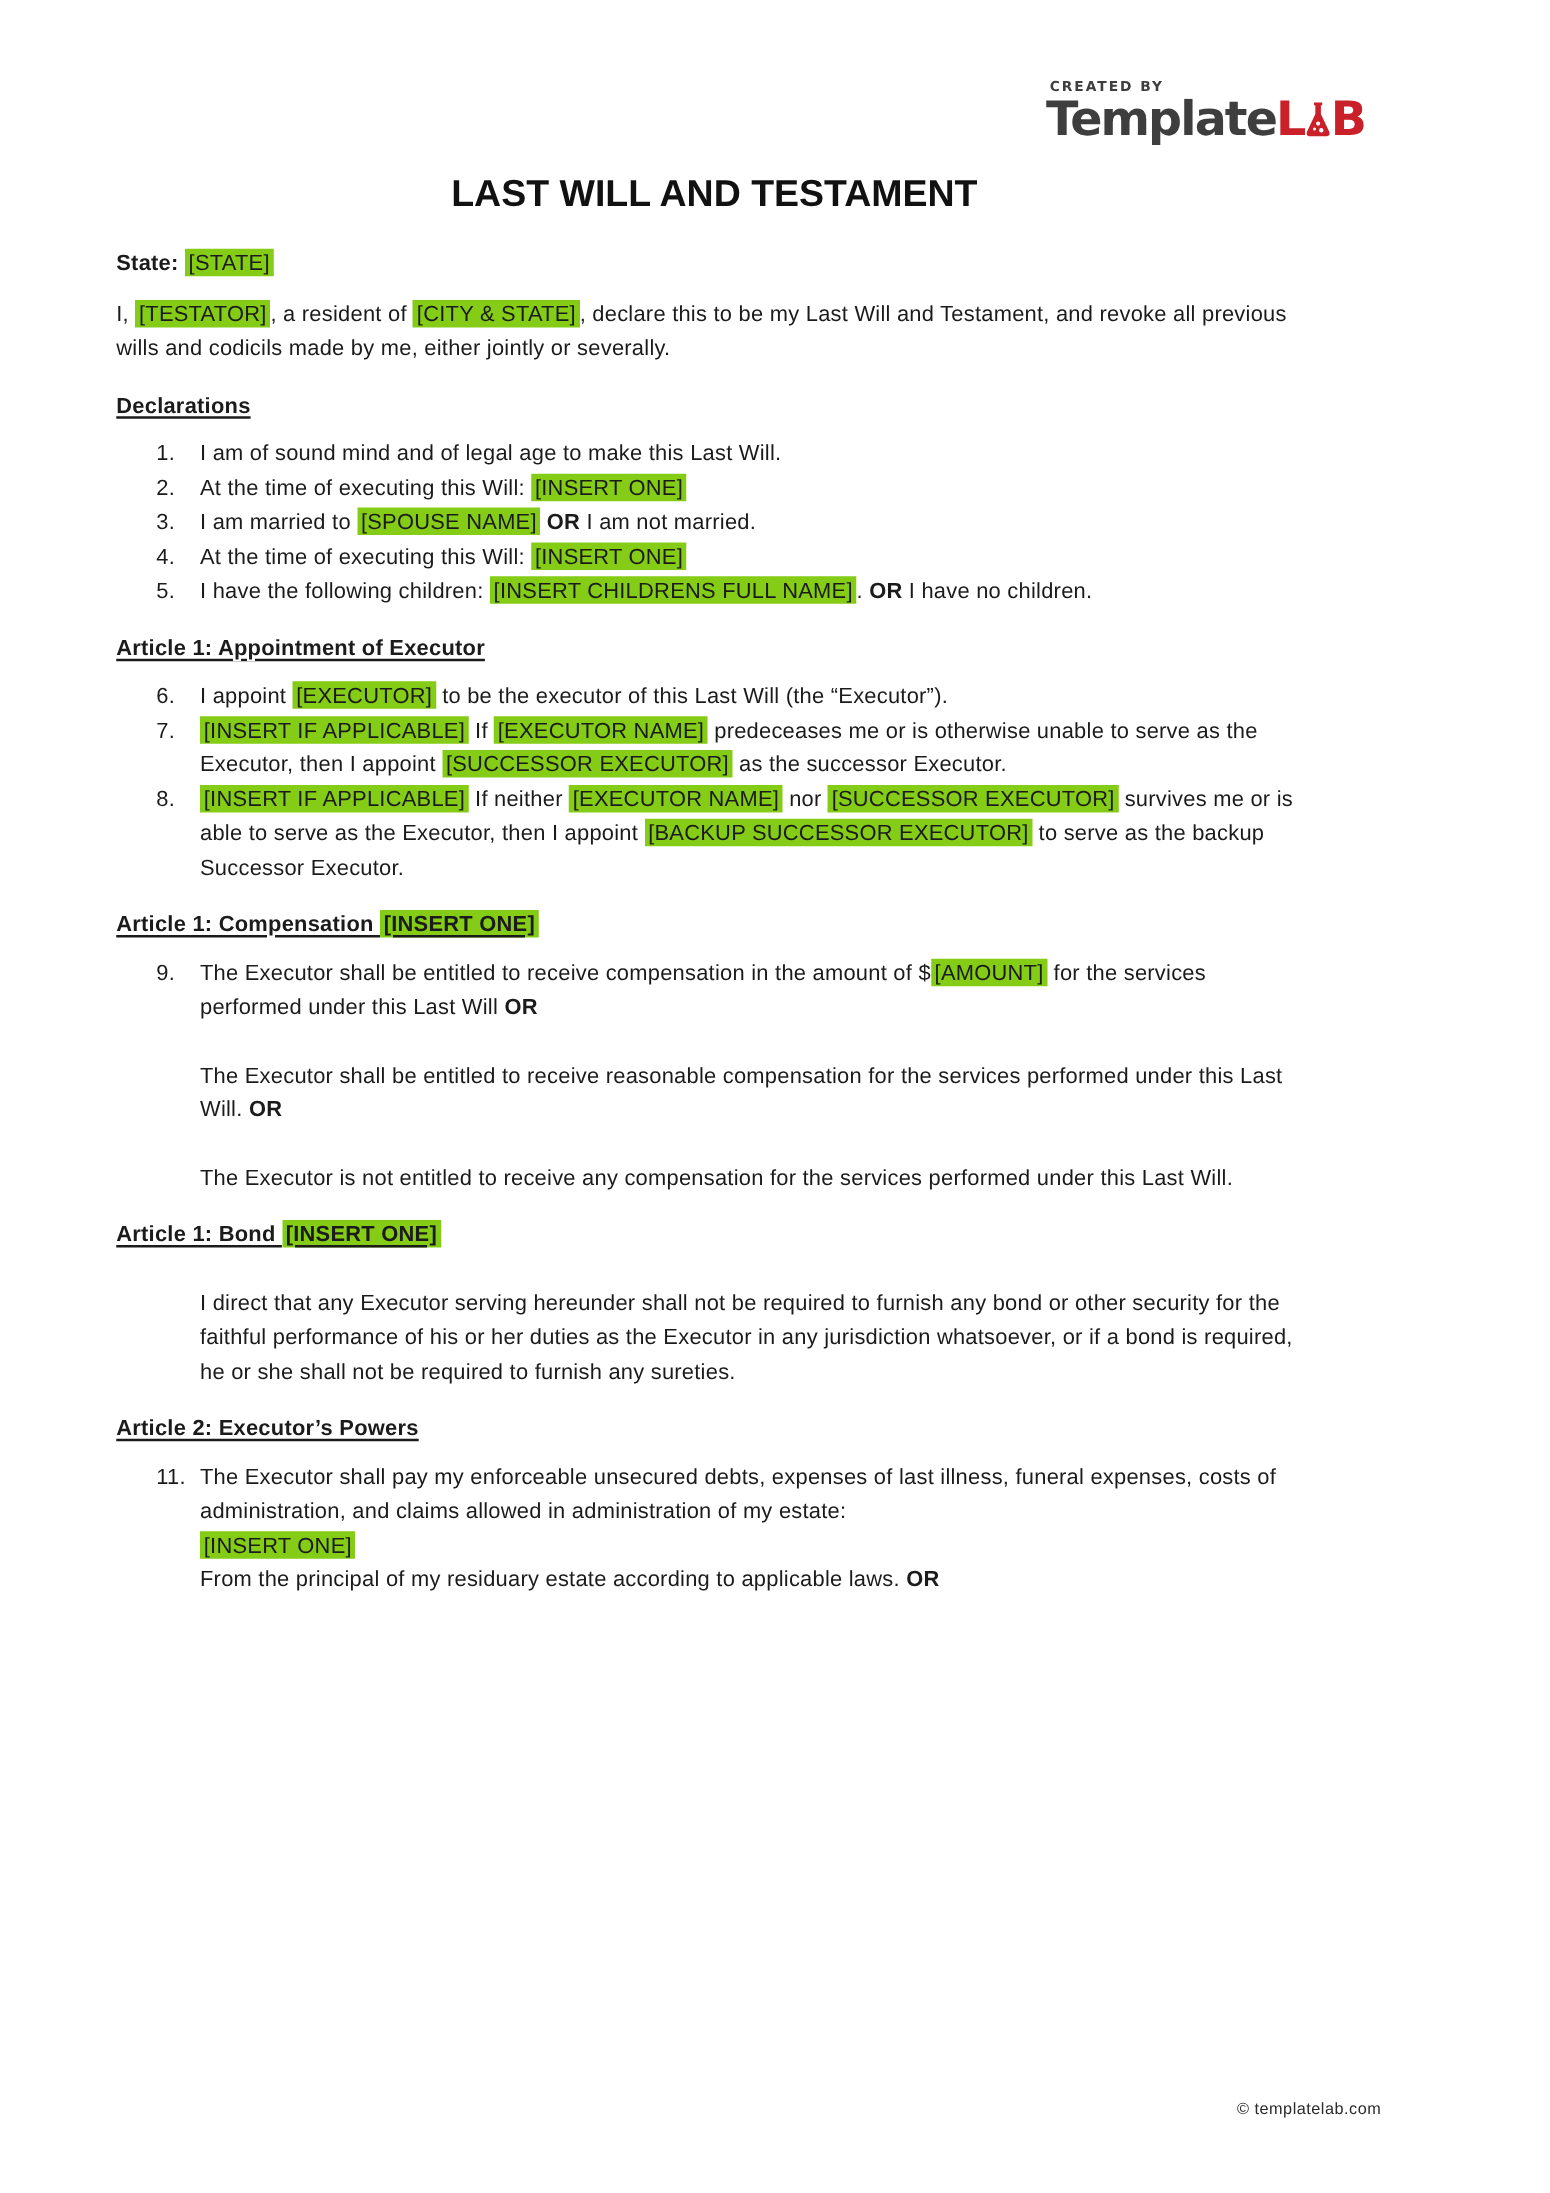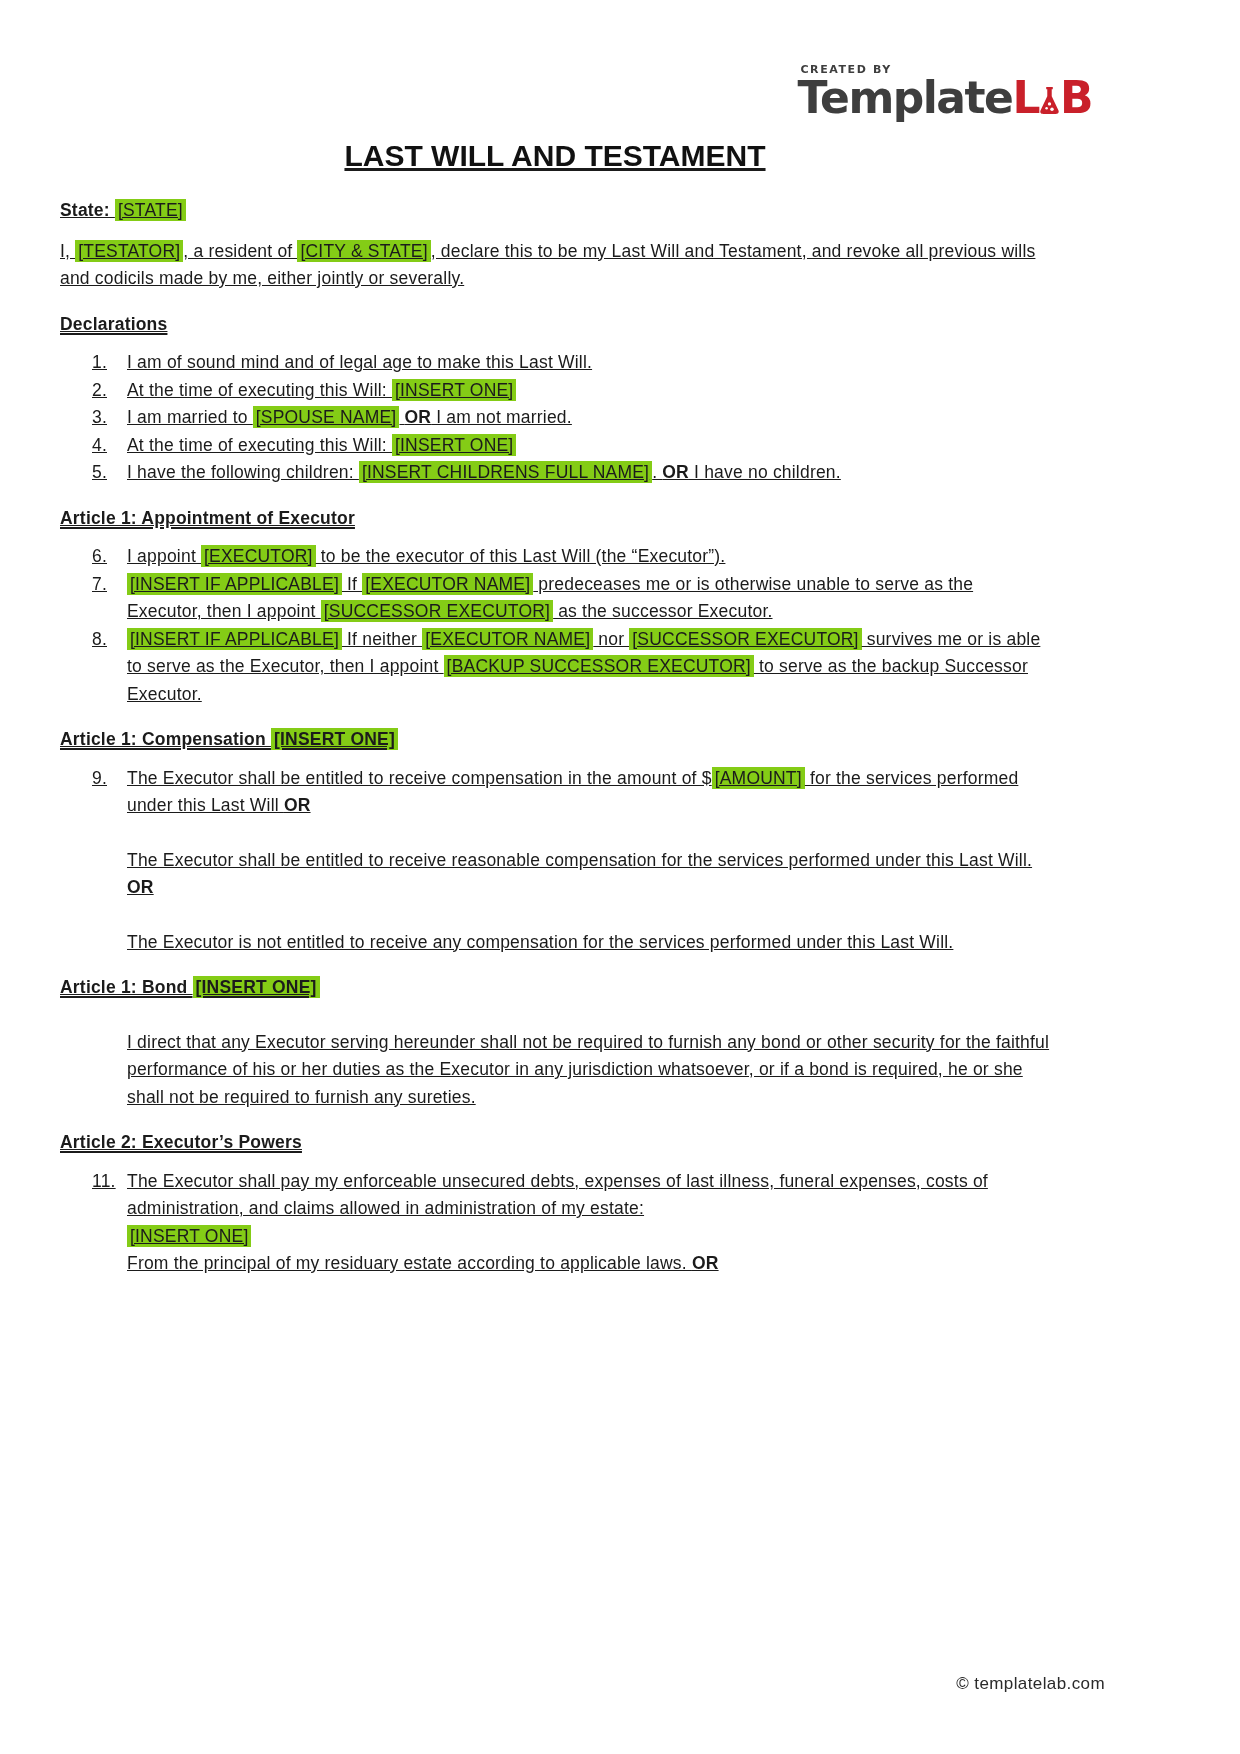--- a/index.html
+++ b/index.html
@@ -5,35 +5,35 @@
 <style>
   html, body { margin:0; padding:0; }
   body {
     width:1240px; height:1754px;
     background:#ffffff;
     font-family:"Liberation Sans", sans-serif;
     color:#1b1b1b;
     position:relative;
     overflow:hidden;
   }
-  .page { padding:138px 190px 0 60px;text-decoration:underline; }
+  .page { padding:138px 190px 0 93px; }
 
   
   .logo {
     position:absolute; top:64px; right:148px;
     text-align:left;
     font-family:"DejaVu Sans", sans-serif;
     line-height:1;
   }
   .logo-created {
     font-size:11px; font-weight:bold; letter-spacing:1.6px;
     color:#3e3e3e; margin:0 0 1px 3px;
   }
   .logo-main {
-    font-size:44px; font-weight:bold; letter-spacing:-1.5px;
+    font-size:38px; font-weight:bold; letter-spacing:-1.5px;
     color:#3e3e3e; white-space:nowrap;
   }
   .logo-red { color:#c9202a; }
   .flask { width:23px; height:29px; vertical-align:-2px; margin:0 -1px; }
 
   
   .doc-title {
     margin:0; text-align:center;
     font-size:30px; font-weight:bold; line-height:36px;
     color:#111;
@@ -55,21 +55,21 @@
   .li { display:flex; }
   .num { flex:0 0 35px; margin-left:32px; }
   .li-text { flex:1; }
   .alt { margin:27px 0 0 67px; }
   .b { font-weight:bold; }
   .hl { background:#84cc16; padding:1px 3px; box-decoration-break:clone; -webkit-box-decoration-break:clone; }
 
   
   .footer {
     position:absolute; right:135px; bottom:60px;
-    font-size:17px; letter-spacing:0.4px; color:#2a2a2a;
+    font-size:13px; letter-spacing:0.4px; color:#2a2a2a;
   }
 </style>
 </head>
 <body>
 
 <div class="logo">
   <div class="logo-created">CREATED BY</div>
   <div class="logo-main"><span>Template</span><span class="logo-red"><span>L</span><svg class="flask" viewBox="0 0 22 30">
           <path fill="#c9202a" d="M7.6 1 h6.8 v2.4 h-1.1 v7.2 l6.9 14.6 c1 2.2 -0.3 3.8 -2.6 3.8 H4.4 c-2.3 0 -3.6 -1.6 -2.6 -3.8 L8.7 10.6 V3.4 H7.6 Z"></path>
           <circle cx="11" cy="18.5" r="1.7" fill="#ffffff"></circle>

